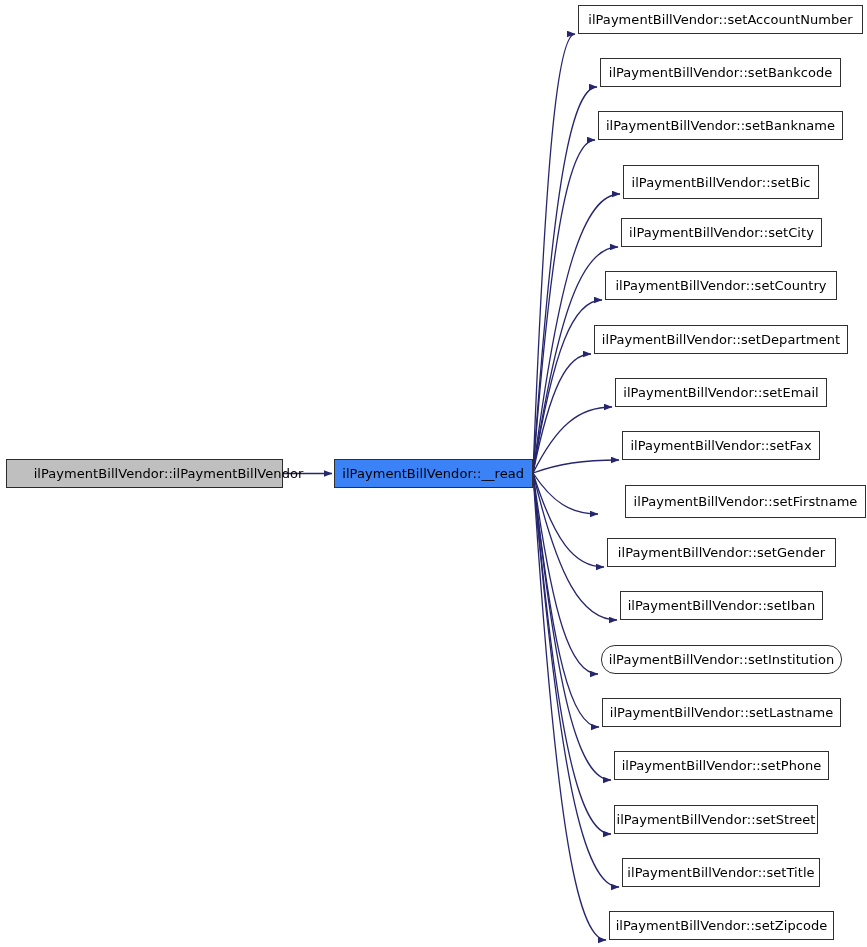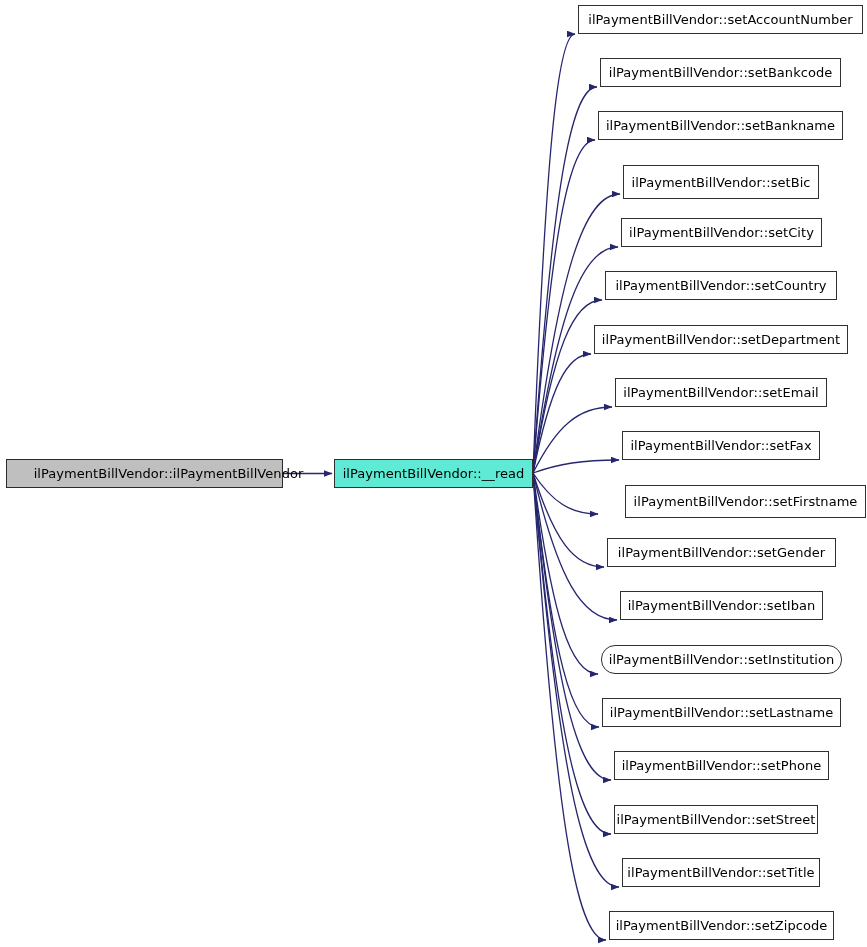--- a/index.html
+++ b/index.html
@@ -37,21 +37,22 @@
     white-space: nowrap;
     letter-spacing: 0.05px;
     z-index: 2;
   }
   .node.highlight {
     background: #bfbfbf;
     border-color: #2b2b2b;
     padding-left: 48px;
   }
   .node.root {
-    background: #5eead4;
+    background: #3b82f6;
+    justify-content: flex-end;
   }
   .node-label {
     display: block;
     padding: 0 8px;
   }
 </style>
 </head>
 <body>
 
 <div id="canvas">

